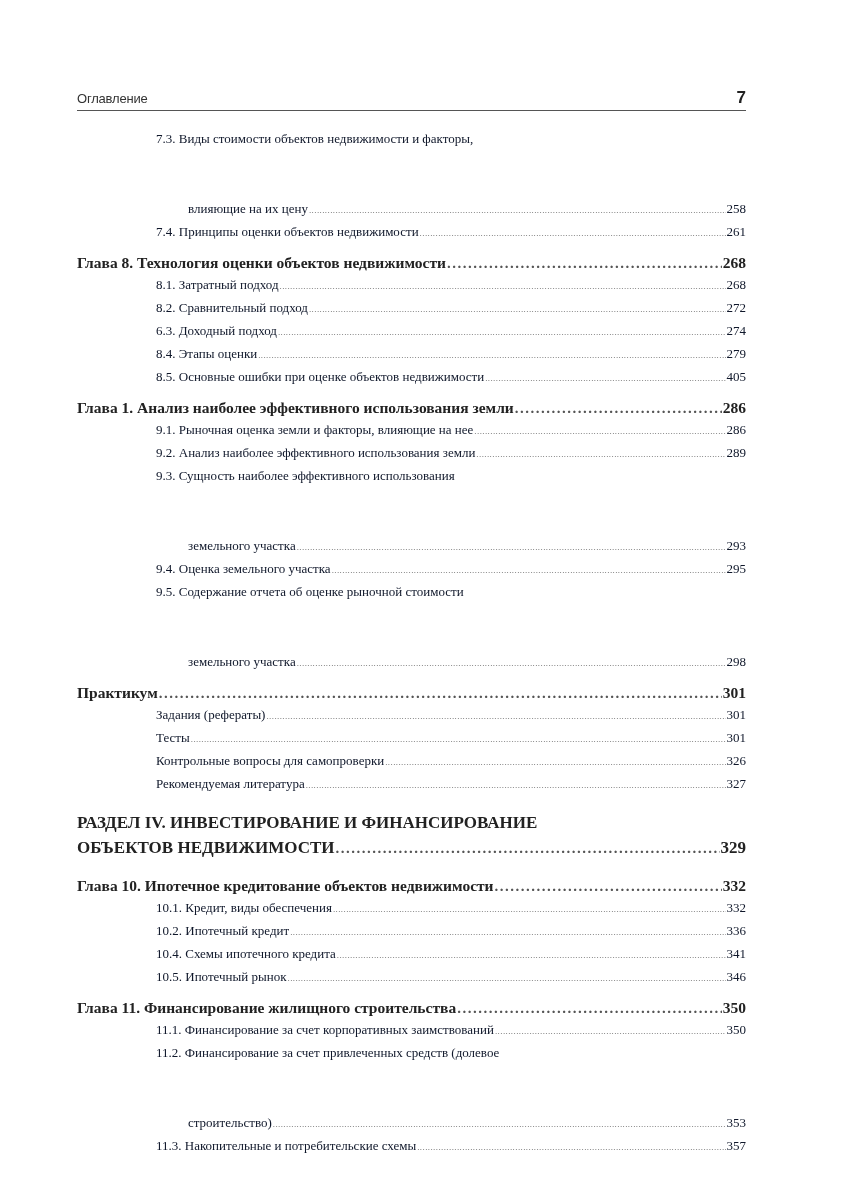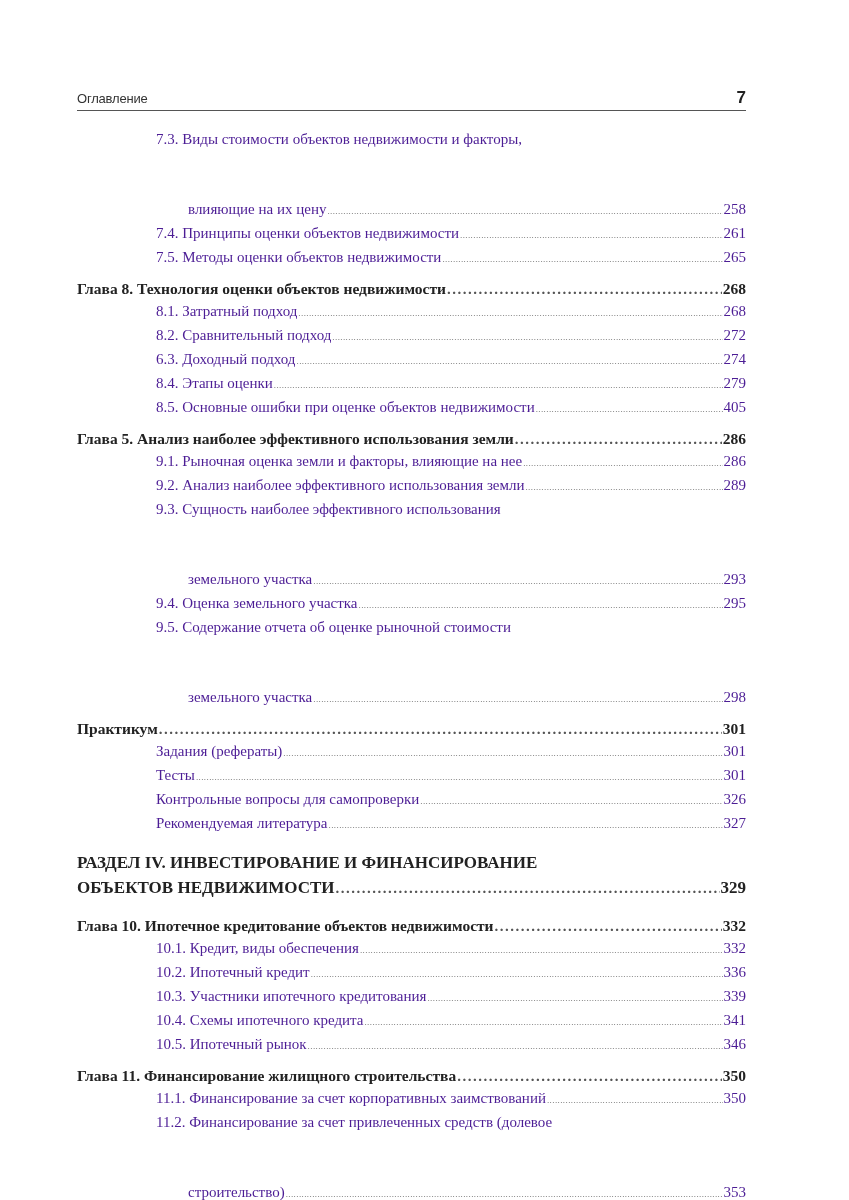--- a/index.html
+++ b/index.html
@@ -6,22 +6,22 @@
   body { width: 849px; height: 1200px; position: relative; overflow: hidden; color: #222; }
   .header {
     position: absolute; left: 77px; top: 88px; width: 669px; height: 22px;
     border-bottom: 1.5px solid #555;
     font-family: "Liberation Sans", sans-serif;
   }
   .header .title { position: absolute; left: 0; top: 3px; font-size: 13px; color: #333; letter-spacing: -0.2px; }
   .header .pagenum { position: absolute; right: 0; top: 0px; font-size: 17px; font-weight: bold; color: #222; }
   .toc { position: absolute; left: 77px; top: 128px; width: 669px; font-family: "Liberation Serif", serif; }
   .row {
-    display: flex; align-items: baseline; font-size: 15px; line-height: 22px;
-    color: #4c1d95;
+    display: flex; align-items: baseline; font-size: 13px; line-height: 22px;
+    color: #0f172a;
   }
   .row.sub { padding-left: 79px; }
   .row.cont { padding-left: 111px; margin-top: 48px; }
   .row.nodots { padding-left: 79px; }
   .row .label { white-space: nowrap; }
   .row .dots {
     flex: 1; overflow: hidden; white-space: nowrap; margin: 0 1px;
     font-size: 9px; letter-spacing: 0.4px; color: #555;
   }
   .row .dots::before { content: "................................................................................................................................................................................................................................................................................................"; }
@@ -49,25 +49,20 @@
   <div class="row cont">
     <span class="label">влияющие на их цену</span>
     <span class="dots"></span>
     <span class="page">258</span>
   </div>
   <div class="row sub">
     <span class="label">7.4. Принципы оценки объектов недвижимости</span>
     <span class="dots"></span>
     <span class="page">261</span>
   </div>
-  <div class="row sub">
-    <span class="label">7.5. Методы оценки объектов недвижимости</span>
-    <span class="dots"></span>
-    <span class="page">265</span>
-  </div>
 
   <div class="gap-s"></div>
   <div class="row chapter">
     <span class="label">Глава 8. Технология оценки объектов недвижимости</span>
     <span class="dots"></span>
     <span class="page">268</span>
   </div>
   <div class="row sub">
     <span class="label">8.1. Затратный подход</span>
     <span class="dots"></span>
@@ -89,21 +84,21 @@
     <span class="page">279</span>
   </div>
   <div class="row sub">
     <span class="label">8.5. Основные ошибки при оценке объектов недвижимости</span>
     <span class="dots"></span>
     <span class="page">405</span>
   </div>
 
   <div class="gap-s"></div>
   <div class="row chapter">
-    <span class="label">Глава 5. Анализ наиболее эффективного использования земли</span>
+    <span class="label">Глава 1. Анализ наиболее эффективного использования земли</span>
     <span class="dots"></span>
     <span class="page">286</span>
   </div>
   <div class="row sub">
     <span class="label">9.1. Рыночная оценка земли и факторы, влияющие на нее</span>
     <span class="dots"></span>
     <span class="page">286</span>
   </div>
   <div class="row sub">
     <span class="label">9.2. Анализ наиболее эффективного использования земли</span>
@@ -179,25 +174,20 @@
     <span class="label">10.1. Кредит, виды обеспечения</span>
     <span class="dots"></span>
     <span class="page">332</span>
   </div>
   <div class="row sub">
     <span class="label">10.2. Ипотечный кредит</span>
     <span class="dots"></span>
     <span class="page">336</span>
   </div>
   <div class="row sub">
-    <span class="label">10.3. Участники ипотечного кредитования</span>
-    <span class="dots"></span>
-    <span class="page">339</span>
-  </div>
-  <div class="row sub">
     <span class="label">10.4. Схемы ипотечного кредита</span>
     <span class="dots"></span>
     <span class="page">341</span>
   </div>
   <div class="row sub">
     <span class="label">10.5. Ипотечный рынок</span>
     <span class="dots"></span>
     <span class="page">346</span>
   </div>
 

